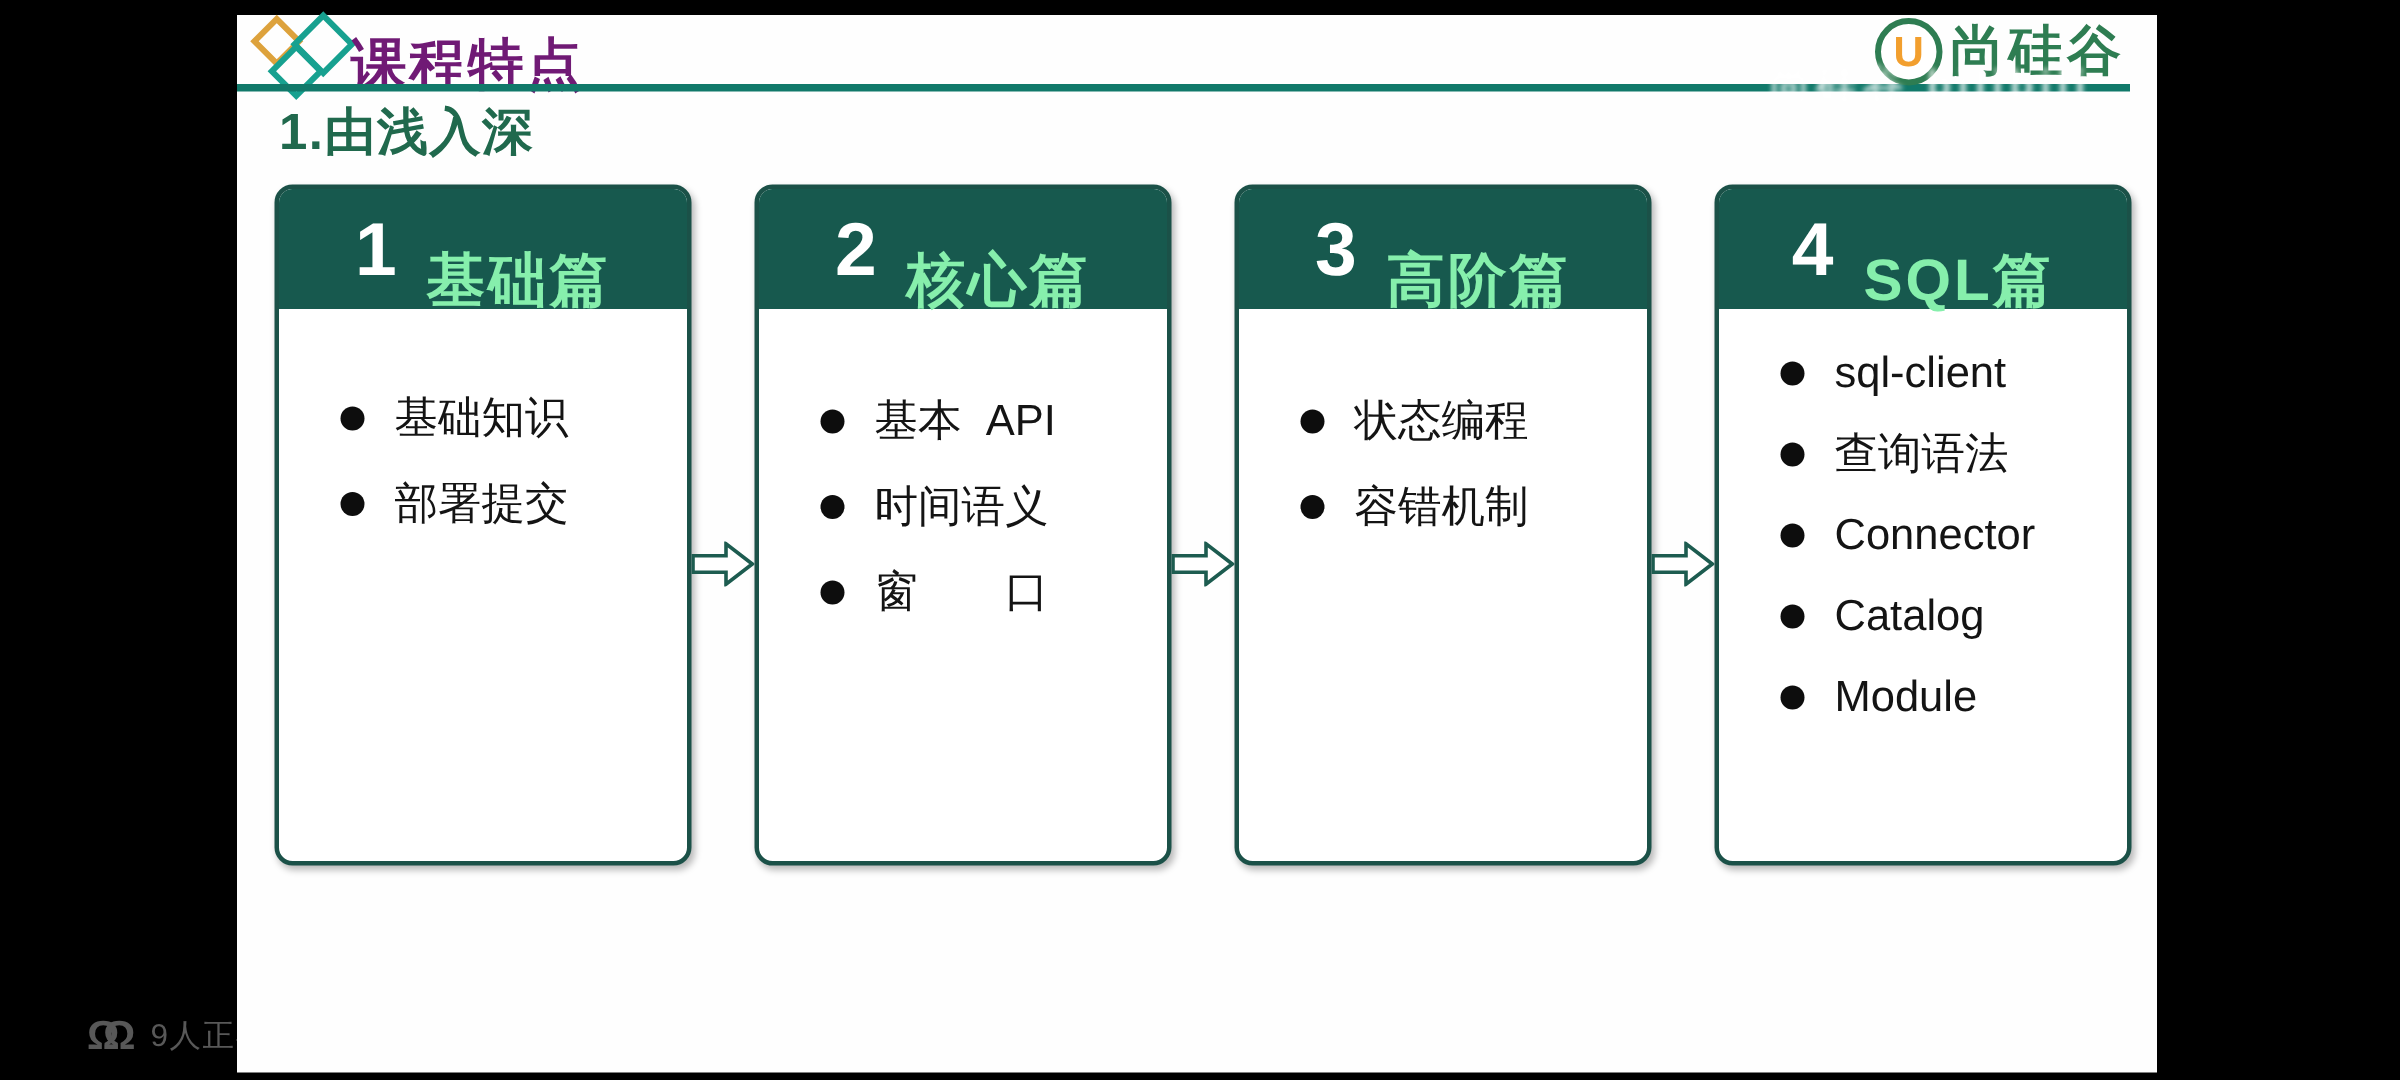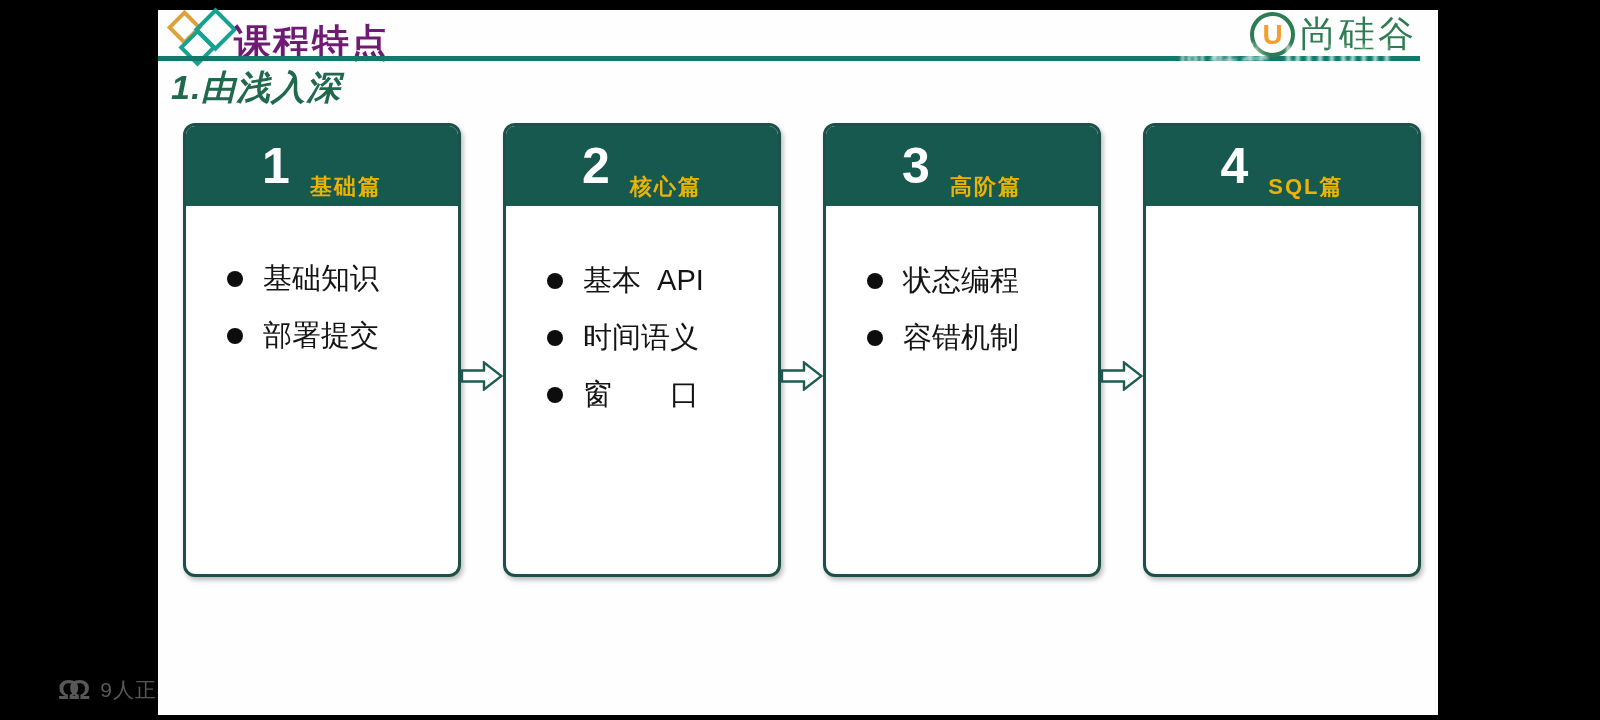--- a/index.html
+++ b/index.html
@@ -44,54 +44,53 @@
   }
 
   .brand { position: absolute; left: 1092px; top: 0; display: flex; align-items: center; gap: 5px; z-index: 3; }
   .brand-circle {
     width: 45px; height: 45px; border-radius: 50%;
     border: 4px solid #2e7d52; background: #fff;
     display: flex; align-items: center; justify-content: center;
   }
   .brand-u { color: #f29f2e; font-size: 28px; font-weight: bold; line-height: 1; }
   .brand-text {
-    font-size: 36px; font-weight: normal; color: #2e7d52; letter-spacing: 3px; white-space: nowrap; text-align: center;
+    font-size: 36px; font-weight: bold; color: #2e7d52; letter-spacing: 3px; white-space: nowrap; text-align: center;
   }
   .watermark {
     position: absolute; left: 1022px; top: 28px; z-index: 4;
     font-size: 27px; font-weight: bold; letter-spacing: 4px;
     color: rgba(255,255,255,0.78); filter: blur(1.6px); white-space: nowrap;
   }
 
   .subtitle {
-    position: absolute; left: 13px; top: 55px;
+    position: absolute; left: 28px; top: 55px;
     font-size: 34px; font-weight: bold; color: #20694d; letter-spacing: 1px;
     white-space: nowrap;
-    font-style: italic;
   }
 
   
   .card {
     position: absolute; top: 113px; width: 278px; height: 454px;
     border: 3px solid #1b5148; border-radius: 12px; background: #fff;
     box-shadow: 2px 3px 5px rgba(0,0,0,0.28);
     overflow: hidden;
   }
   .card-1 { left: 25px; }
   .card-2 { left: 345px; }
   .card-3 { left: 665px; }
   .card-4 { left: 985px; }
 
   .card-head {
     height: 80px; background: #17594e;
     display: flex; align-items: center; justify-content: center; gap: 20px;
     border-radius: 8px 8px 0 0;
   }
   .card-num { color: #fff; font-size: 50px; font-weight: bold; line-height: 1; }
-  .card-title { color: #eab308; font-size: 22px; font-weight: bold; letter-spacing: 2px; white-space: pre; margin-top: 41px; }
+  .card-title { color: #86efac; font-size: 39px; font-weight: bold; letter-spacing: 2px; white-space: pre; margin-top: 41px; }
 
   .card-body ul { list-style: none; padding-left: 41px; }
   .pad-a ul { padding-top: 53px; }   
   .pad-b ul { padding-top: 55px; }   
   .pad-c ul { padding-top: 23px; }   
   .card-body li {
     display: flex; align-items: center; height: 40px; margin-bottom: 17px;
     font-size: 29px; color: #141414; white-space: pre;
   }
   .pad-c li { margin-bottom: 14px; }
@@ -173,20 +172,29 @@
           <li><span class="bullet"></span><span class="item-text">状态编程</span></li>
           <li><span class="bullet"></span><span class="item-text">容错机制</span></li>
         </ul>
     </div>
   </div>
 
   <div class="card card-4">
     <div class="card-head">
       <span class="card-num">4</span>
       <span class="card-title">SQL篇</span>
+    </div>
+    <div class="card-body pad-c">
+      <ul>
+          <li><span class="bullet"></span><span class="item-text">sql-client</span></li>
+          <li><span class="bullet"></span><span class="item-text">查询语法</span></li>
+          <li><span class="bullet"></span><span class="item-text">Connector</span></li>
+          <li><span class="bullet"></span><span class="item-text">Catalog</span></li>
+          <li><span class="bullet"></span><span class="item-text">Module</span></li>
+        </ul>
     </div>
   </div>
 
   <svg class="flow-arrow arrow-1" viewBox="0 0 42 30">
     <polygon points="1,9.5 23,9.5 23,1.5 40.5,15 23,28.5 23,20.5 1,20.5" fill="#ffffff" stroke="#1d5c50" stroke-width="2.4" stroke-linejoin="miter"></polygon>
   </svg>
   <svg class="flow-arrow arrow-2" viewBox="0 0 42 30">
     <polygon points="1,9.5 23,9.5 23,1.5 40.5,15 23,28.5 23,20.5 1,20.5" fill="#ffffff" stroke="#1d5c50" stroke-width="2.4" stroke-linejoin="miter"></polygon>
   </svg>
   <svg class="flow-arrow arrow-3" viewBox="0 0 42 30">

